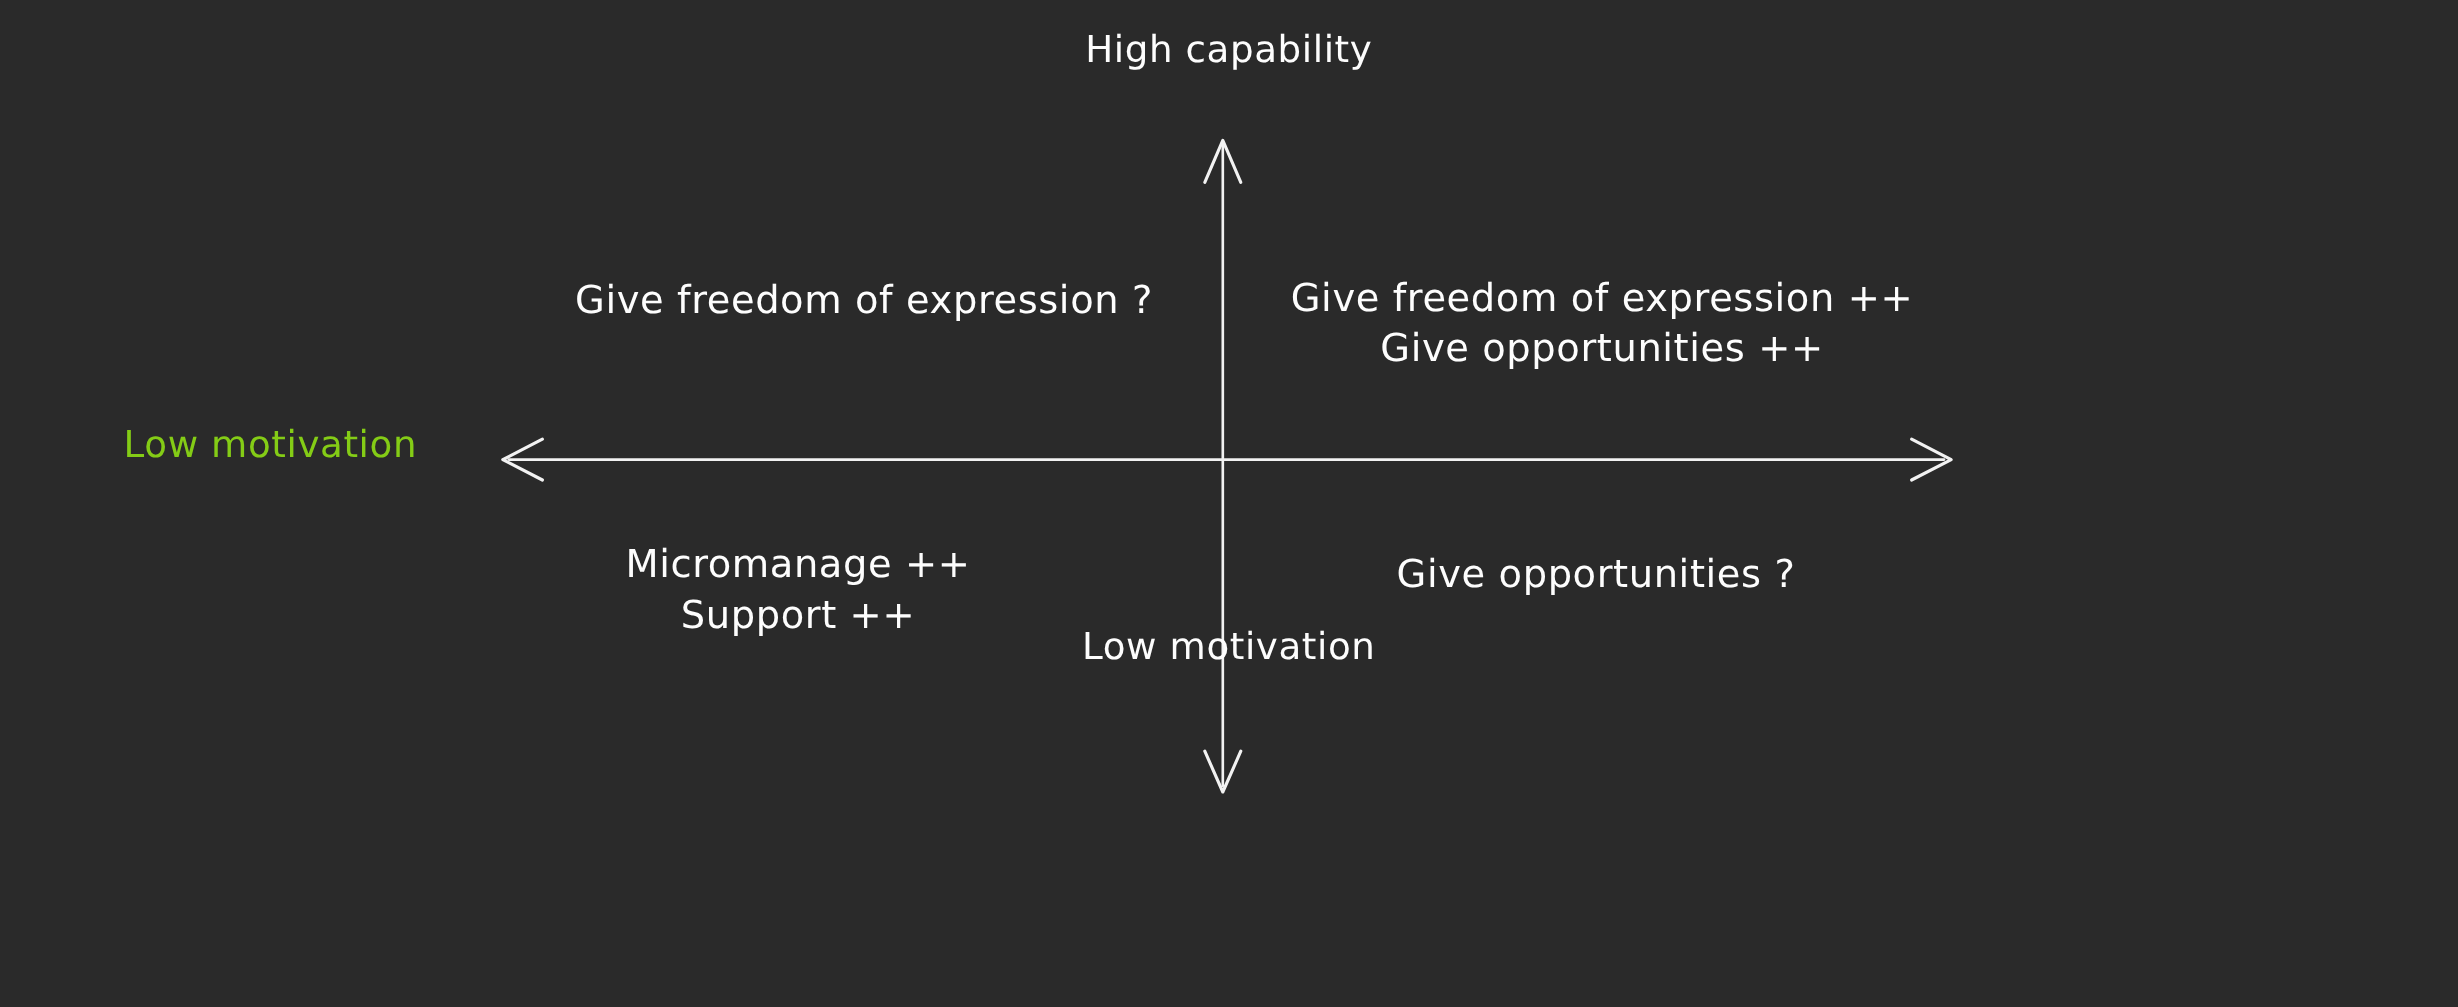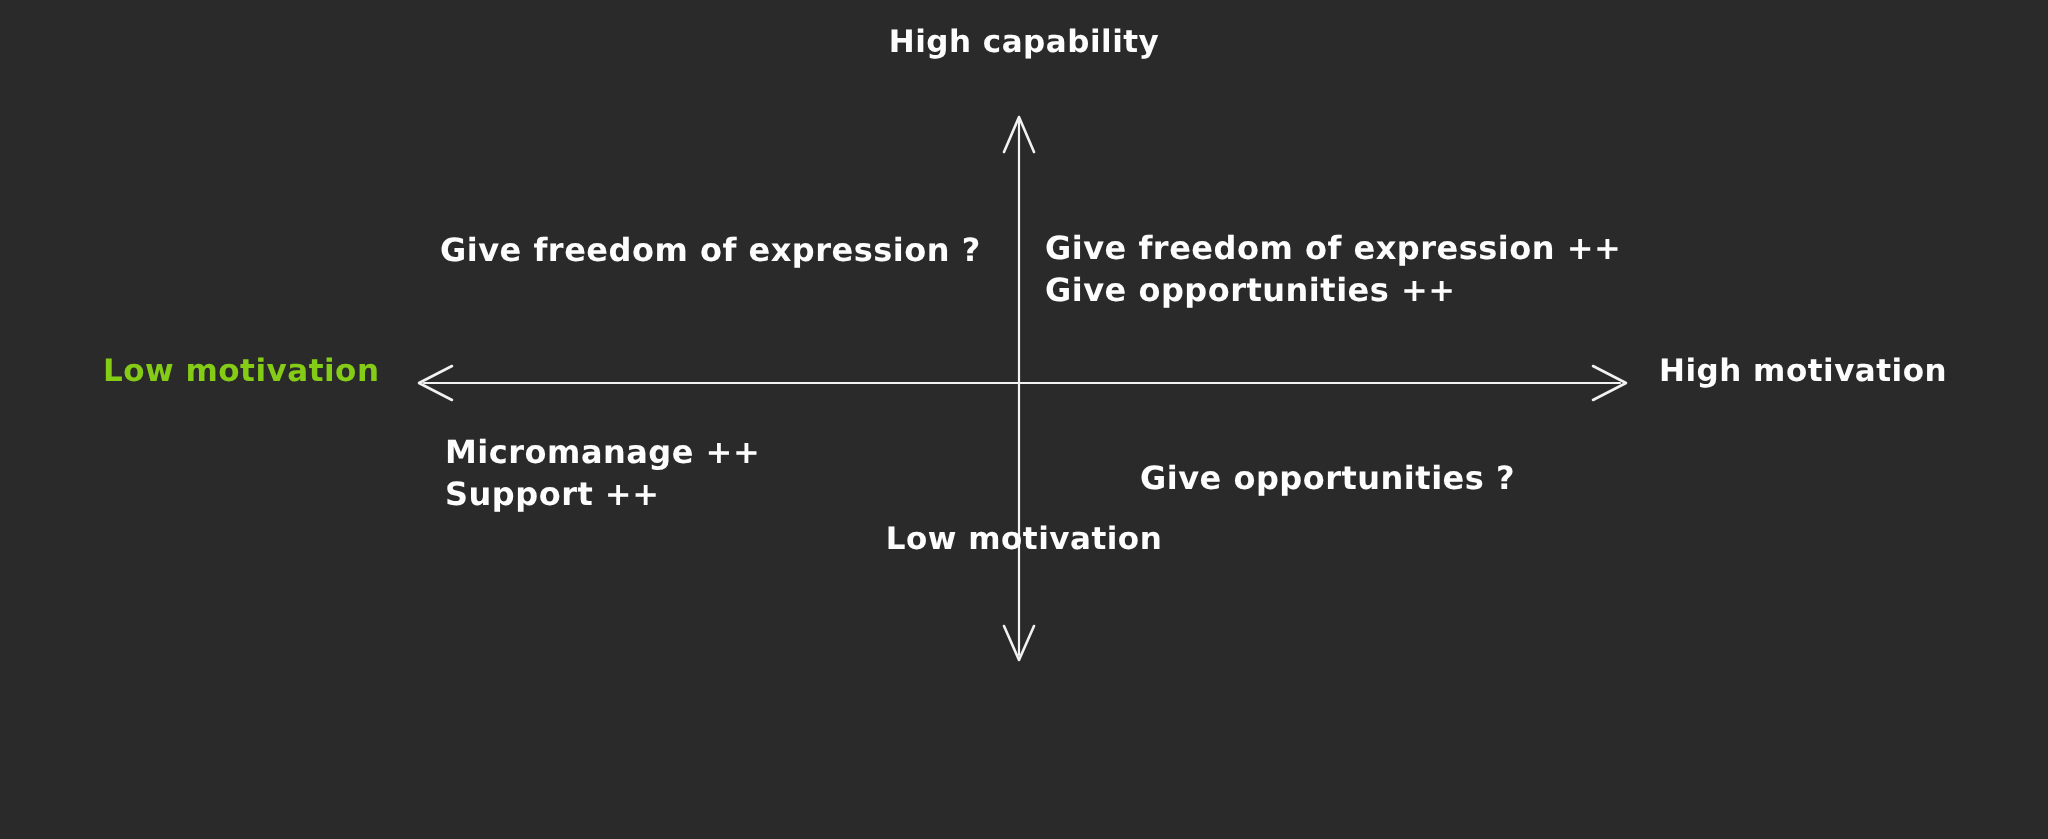--- a/index.html
+++ b/index.html
@@ -29,33 +29,34 @@
     top: 0;
     width: 2048px;
     height: 839px;
   }
 
   
   .label {
     position: absolute;
     color: #fdfdfd;
     font-family: "DejaVu Sans", sans-serif;
-    font-weight: 700;
+    font-weight: 400;
     letter-spacing: 0.5px;
     white-space: nowrap;
     line-height: 1.30;
     text-rendering: geometricPrecision;
   }
 
   .axis-label {
     font-size: 31px;
   }
 
   .quadrant {
     font-size: 32px;
+    text-align: center;
   }
   .quadrant .line {
     display: block;
     white-space: nowrap;
   }
 
   
   #label-high-capability {
     left: 0; top: 22px;
     width: 2048px;
@@ -78,21 +79,21 @@
   
   #quadrant-top-left {
     left: 440px; top: 230px;
     width: 560px;
   }
   #quadrant-top-right {
     left: 1045px; top: 228px;
     width: 580px;
   }
   #quadrant-bottom-left {
-    left: 445px; top: 432px;
+    left: 445px; top: 450px;
     width: 440px;
   }
   #quadrant-bottom-right {
     left: 1140px; top: 458px;
     width: 380px;
   }
 </style>
 </head>
 <body style="background: rgb(42, 42, 42);">
 
@@ -112,21 +113,20 @@
 
     <polyline points="1004,626 1019,660 1034,626" fill="none" stroke="#f2f2f2" stroke-width="2.6" stroke-linecap="round" stroke-linejoin="round"></polyline>
   </svg>
 
   <div class="label axis-label" id="label-high-capability" style="color: rgb(253, 253, 253);">High capability</div>
 
   <div class="label axis-label" id="label-low-capability" style="color: rgb(253, 253, 253);">Low motivation</div>
 
   <div class="label axis-label" id="label-low-motivation" style="color: #84cc16;">Low motivation</div>
 
-  <div class="label axis-label" id="label-high-motivation" style="color: rgb(253, 253, 253);">High motivation</div>
 
   <div class="label quadrant" id="quadrant-top-left" style="color: rgb(253, 253, 253);">
     <span class="line">Give freedom of expression ?</span>
   </div>
 
   <div class="label quadrant" id="quadrant-top-right" style="color: rgb(253, 253, 253);">
     <span class="line">Give freedom of expression ++</span>
     <span class="line">Give opportunities ++</span>
   </div>
 

